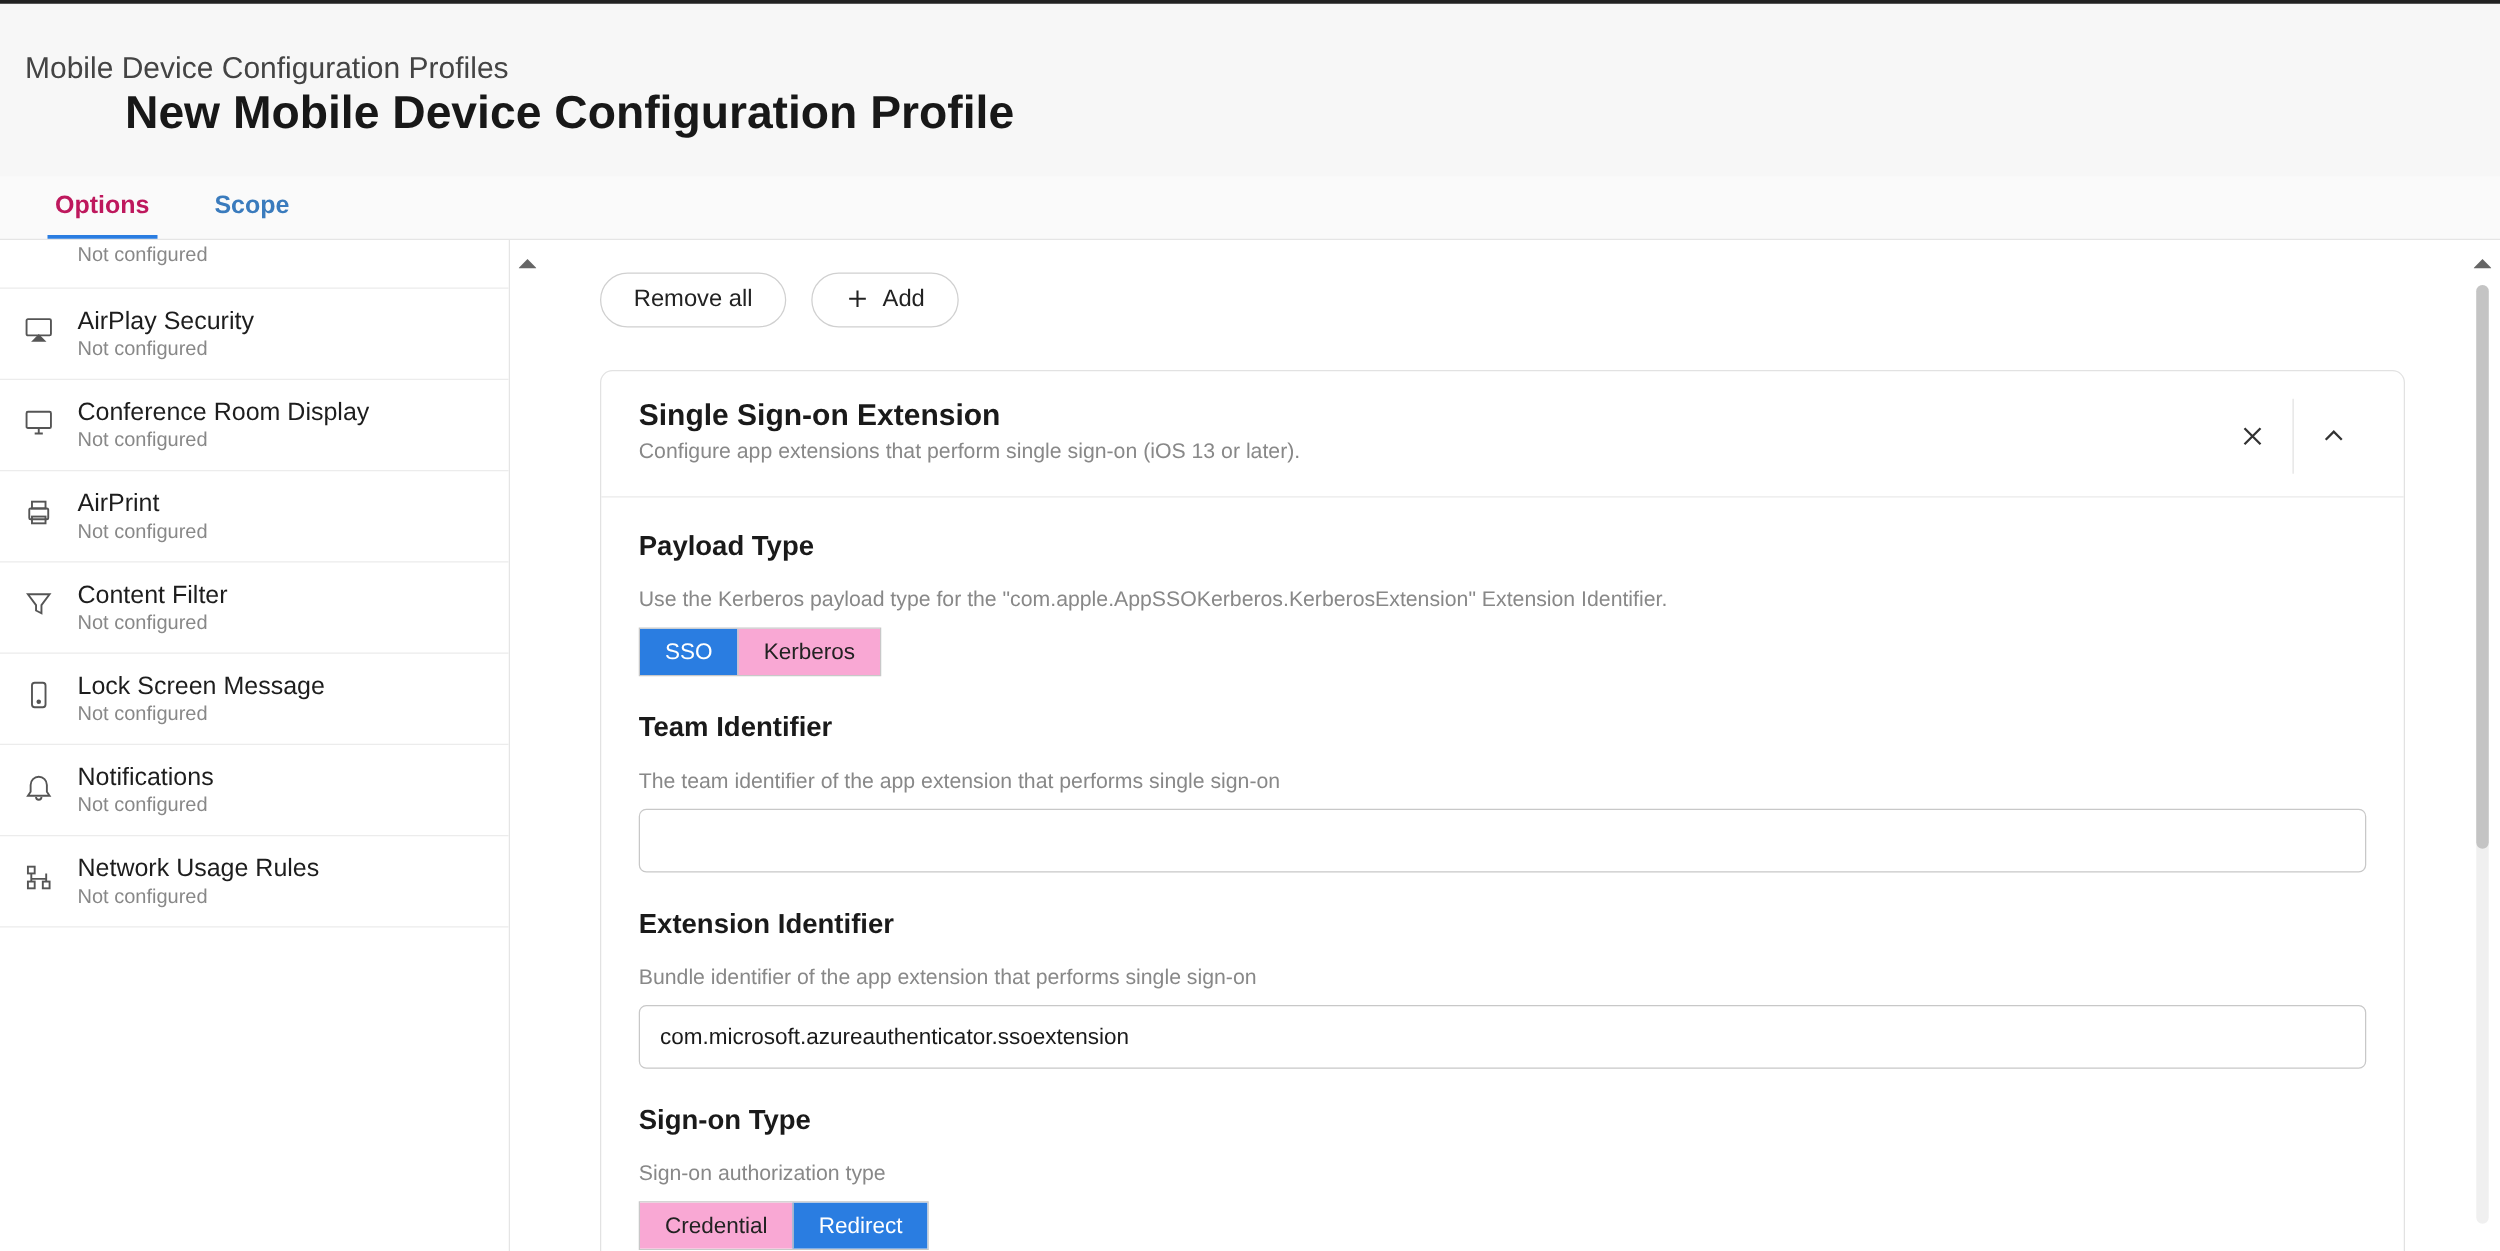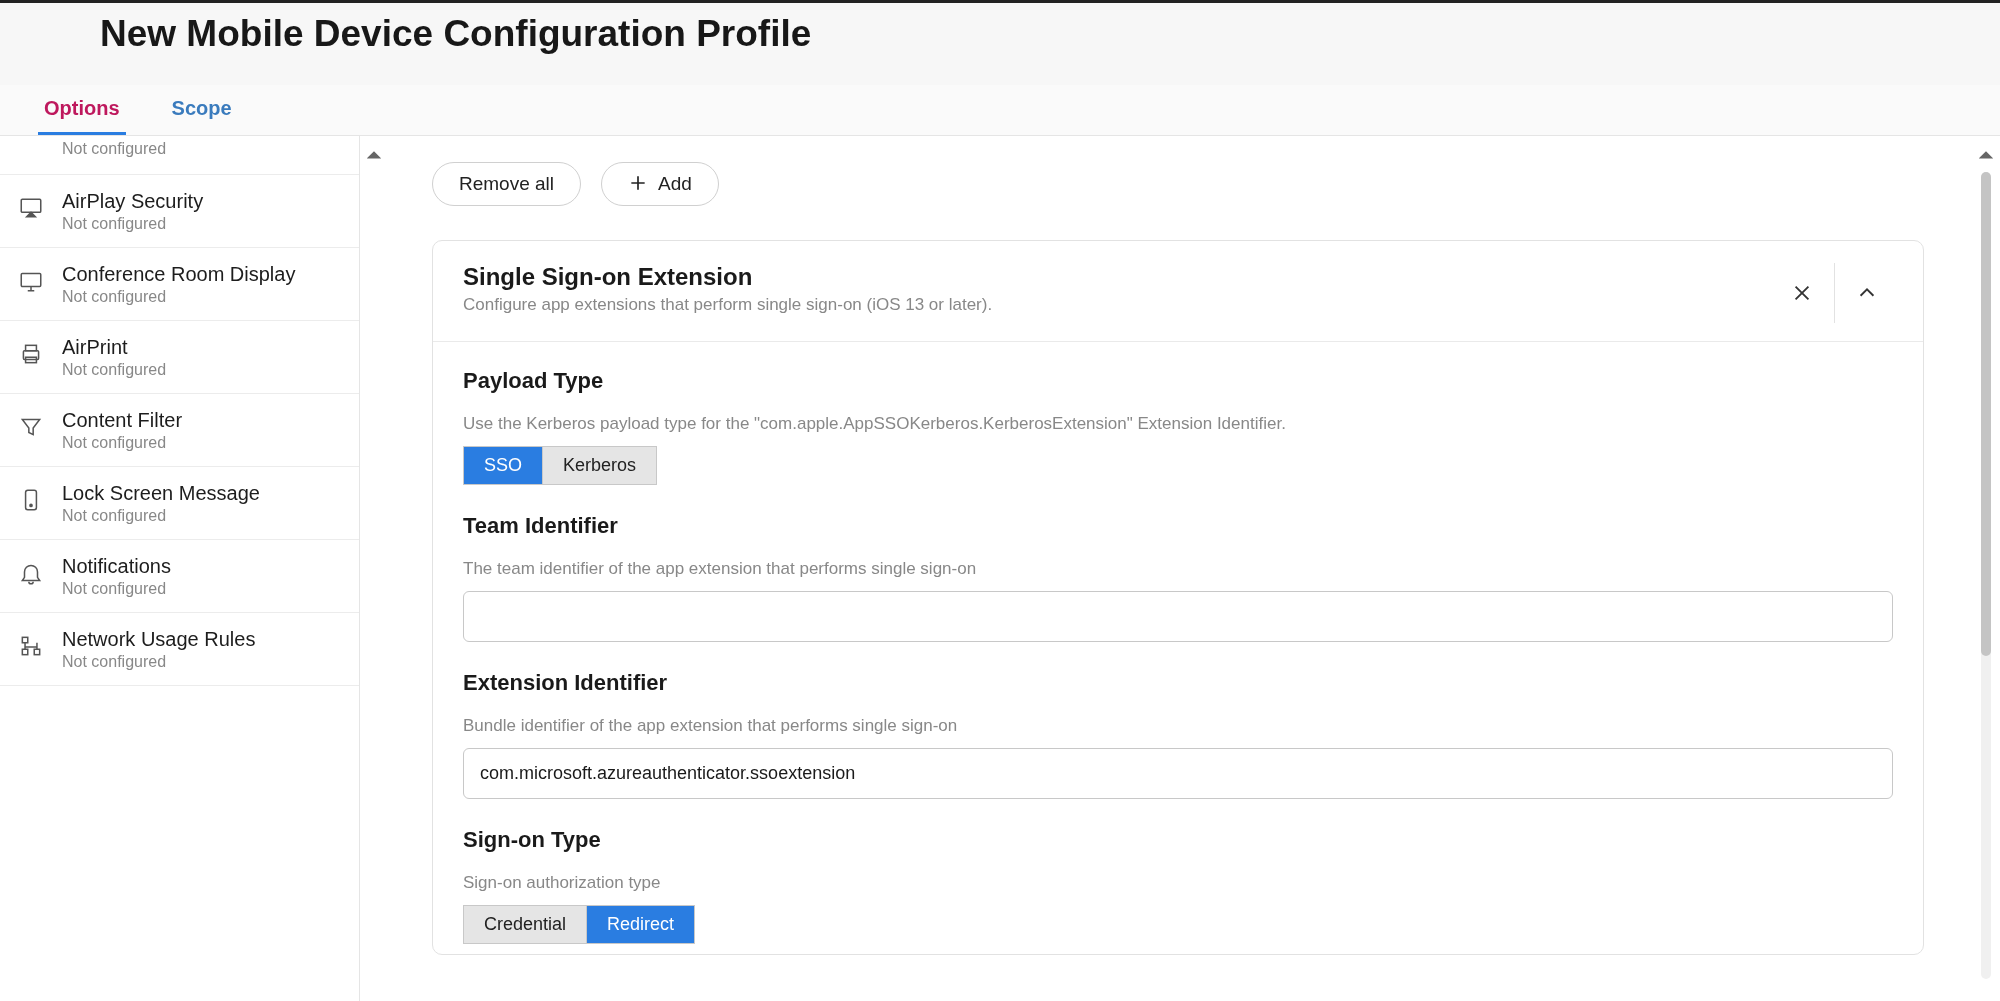--- a/index.html
+++ b/index.html
@@ -11,21 +11,21 @@
     .page-title { font-size: 37px; font-weight: 600; color: #181818; }
 
     .tab-strip { display: flex; gap: 40px; padding: 0 0 0 38px; border-bottom: 1px solid #e5e5e5; background: #fafafa; }
     .tab { padding: 12px 6px; font-size: 20px; font-weight: 600; color: #6a6a6a; cursor: pointer; border-bottom: 3px solid transparent; }
     .tab.active { color: #be185d; border-bottom-color: #2a7de1; }
     .tab.inactive { color: #3a7bbd; }
 
     .body-row { display: flex; flex: 1; overflow: hidden; }
 
     
-    .sidebar { width: 360px; border-right: 1px solid #e5e5e5; background: #fff; display: flex; flex-direction: column; }
+    .sidebar { width: 408px; border-right: 1px solid #e5e5e5; background: #fff; display: flex; flex-direction: column; }
     .sidebar-list { flex: 1; overflow: hidden; }
     .side-item { display: flex; align-items: flex-start; gap: 18px; padding: 14px 8px 14px 18px; border-bottom: 1px solid #ececec; cursor: pointer; }
     .side-item.first { padding-top: 4px; }
     .side-icon { width: 26px; height: 26px; margin-top: 6px; color: #444; display: flex; align-items: center; justify-content: center; }
     .side-icon svg { width: 100%; height: 100%; stroke: #555; fill: none; stroke-width: 1.4; }
     .side-text { display: flex; flex-direction: column; }
     .side-title { font-size: 20px; color: #1d1d1d; line-height: 1.2; }
     .side-sub { font-size: 16px; color: #888; margin-top: 2px; }
 
     .scroll-gutter { width: 28px; background: #fff; display: flex; flex-direction: column; align-items: center; padding-top: 12px; }
@@ -52,36 +52,39 @@
     .icon-btn svg { width: 22px; height: 22px; stroke: #333; fill: none; stroke-width: 2; }
     .vdiv { width: 1px; height: 60px; background: #e2e2e2; }
 
     .card-body { padding: 26px 30px 10px 30px; display: flex; flex-direction: column; gap: 28px; }
 
     .field-title { font-size: 22px; font-weight: 700; color: #1a1a1a; }
     .field-help { font-size: 17px; color: #888; margin-top: 20px; }
     .field-ctrl { margin-top: 12px; }
 
     .seg { display: inline-flex; border: 1px solid #c8c8c8; border-radius: 0; overflow: hidden; }
-    .seg-btn { padding: 8px 20px; font-size: 18px; background: #e5e5e5; color: #222; cursor: pointer; border: none; }
+    .seg-btn { padding: 8px 20px; font-size: 18px; background: #f9a8d4; color: #222; cursor: pointer; border: none; }
     .seg-btn.active { background: #2a7de1; color: #fff; }
     .seg-btn + .seg-btn { border-left: 1px solid #c8c8c8; }
 
     .text-input { width: 100%; padding: 14px 16px; font-size: 18px; border: 1px solid #c8c8c8; border-radius: 6px; color: #1a1a1a; }
 
     .main-scroll-gutter { width: 28px; display: flex; flex-direction: column; align-items: center; padding-top: 12px; padding-bottom: 12px; justify-content: space-between; }
     .main-scroll-gutter svg { width: 14px; height: 14px; stroke: #666; fill: #666; }
     .main-scroll-gutter .track { width: 10px; flex: 1; background: #f0f0f0; border-radius: 5px; margin: 10px 0; position: relative; }
     .main-scroll-gutter .thumb { position: absolute; top: 0; left: 0; right: 0; height: 60%; background: #c4c4c4; border-radius: 5px; }
   </style>
 </head>
 <body>
 
 <div class="app">
 
+  <div class="breadcrumb-row">
+    <span>Mobile Device Configuration Profiles</span>
+  </div>
 
   <div class="page-title-row">
     <h1 class="page-title">New Mobile Device Configuration Profile</h1>
   </div>
 
   <div class="tab-strip">
     <div class="tab active">Options</div>
     <div class="tab inactive">Scope</div>
   </div>
 

